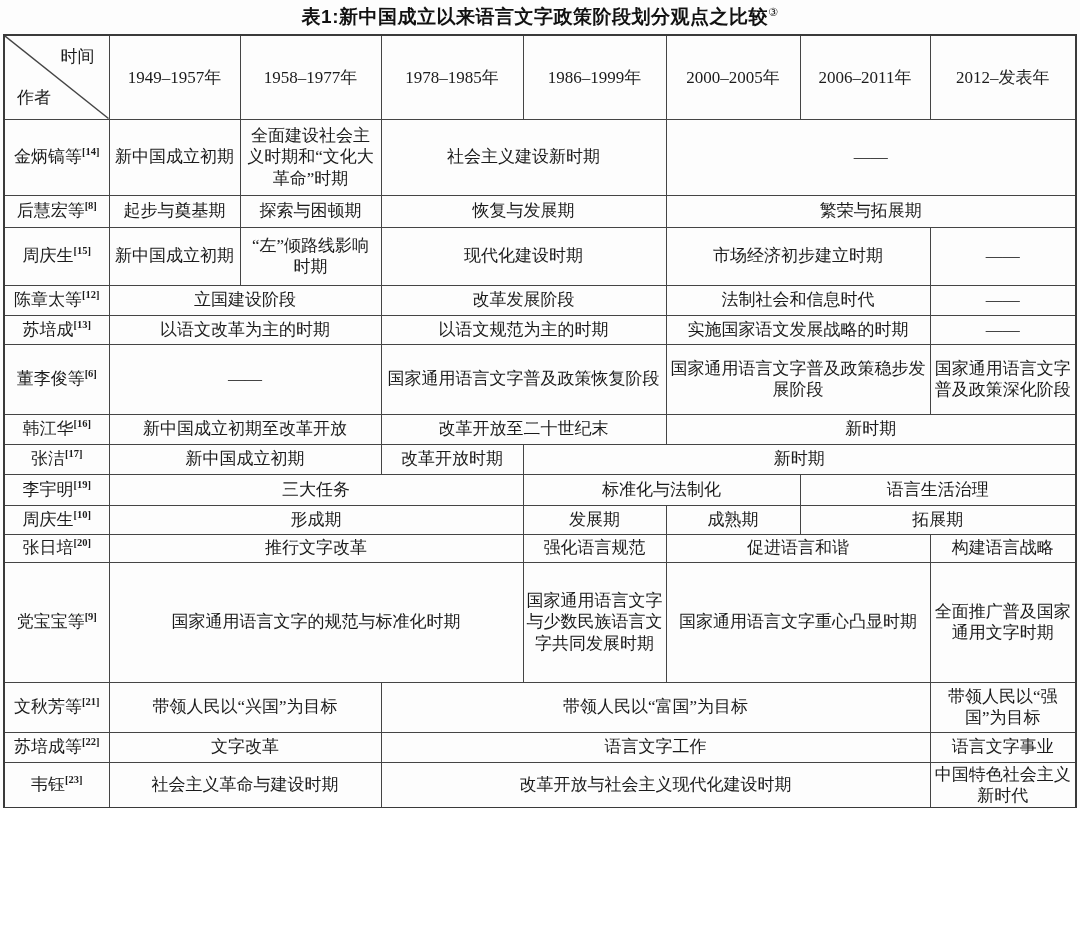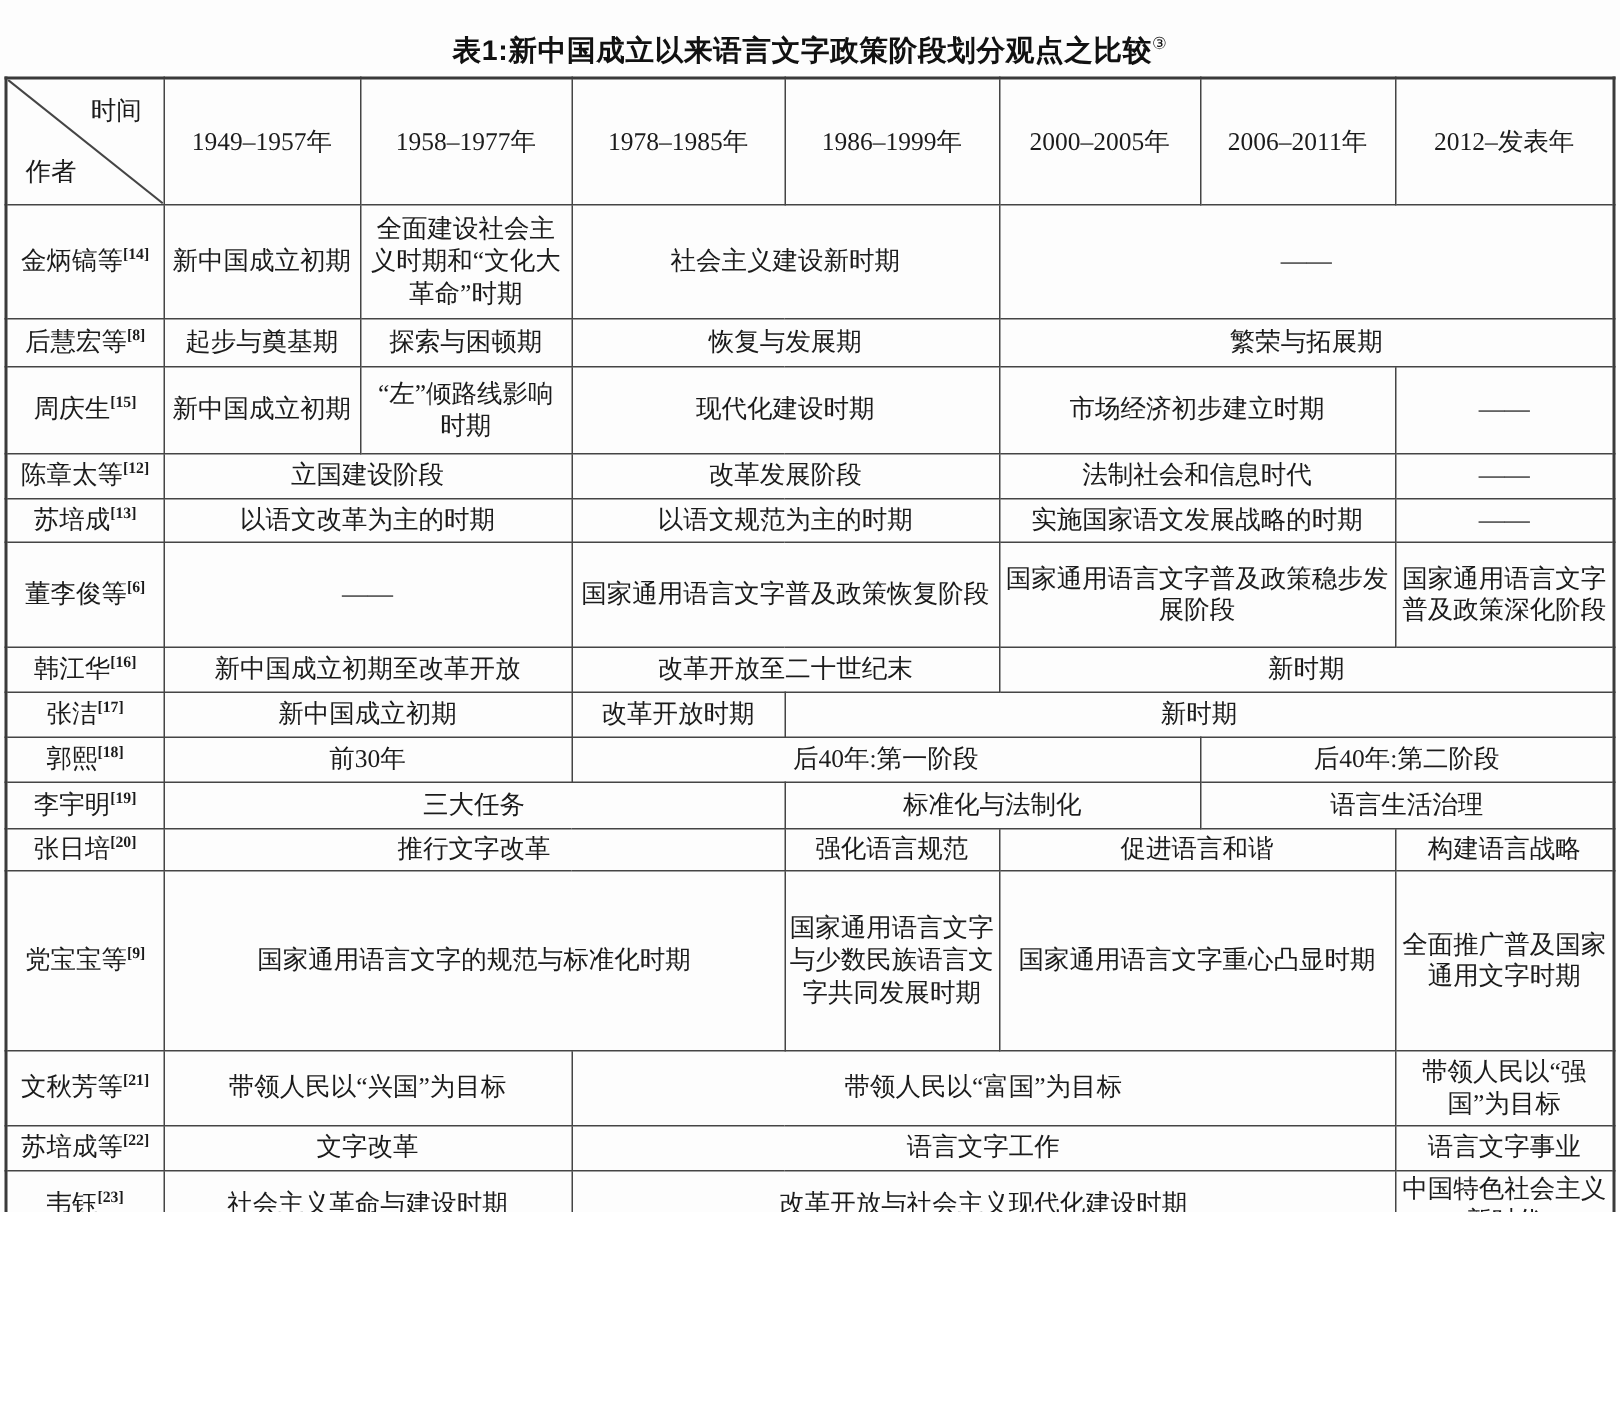--- a/index.html
+++ b/index.html
@@ -1,18 +1,18 @@
 <!DOCTYPE html>
 <html><head>
 <meta charset="utf-8">
 <style>
   html,body { margin:0; padding:0; background:#ffffff; }
   .page {
     width:1080px; height:808px; box-sizing:border-box;
-    background:#fdfdfd; padding-top:20px;
+    background:#fdfdfd; padding-top:3px;
     font-family:"Liberation Serif","DejaVu Serif",serif;
   }
   .title {
     text-align:center;
     font-family:"Liberation Sans","DejaVu Sans",sans-serif;
     font-size:19px; font-weight:600; color:#111;
     margin:1px 0 4px 0; letter-spacing:0.5px;
   }
   .title sup { font-size:11px; font-weight:normal; }
   table.grid {
@@ -125,34 +125,35 @@
       <td colspan="3">新时期</td>
     </tr>
 
     <tr style="height:30px">
       <td><span>张洁</span><sup>[17]</sup></td>
       <td colspan="2">新中国成立初期</td>
       <td>改革开放时期</td>
       <td colspan="4">新时期</td>
     </tr>
 
-    <tr style="height:30px">
-      <td><span>郭熙</span><sup>[18]</sup></td>
-      <td colspan="2">前30年</td>
-      <td colspan="3">后40年:第一阶段</td>
-      <td colspan="2">后40年:第二阶段</td>
-    </tr>
 
     <tr style="height:31px">
       <td><span>李宇明</span><sup>[19]</sup></td>
       <td colspan="3">三大任务</td>
       <td colspan="2">标准化与法制化</td>
       <td colspan="2">语言生活治理</td>
     </tr>
 
+    <tr style="height:29px">
+      <td><span>周庆生</span><sup>[10]</sup></td>
+      <td colspan="3">形成期</td>
+      <td>发展期</td>
+      <td>成熟期</td>
+      <td colspan="2">拓展期</td>
+    </tr>
 
     <tr style="height:28px">
       <td><span>张日培</span><sup>[20]</sup></td>
       <td colspan="3">推行文字改革</td>
       <td>强化语言规范</td>
       <td colspan="2">促进语言和谐</td>
       <td>构建语言战略</td>
     </tr>
 
     <tr style="height:120px">

